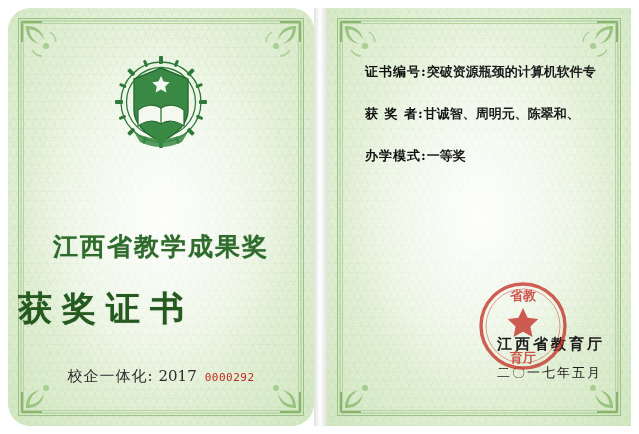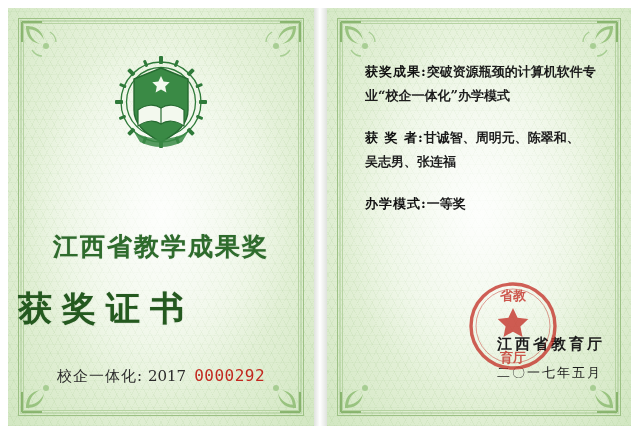--- a/index.html
+++ b/index.html
@@ -23,21 +23,21 @@
 
   
   .page {
     position: absolute;
     top: 8px;
     height: 418px;
     background:
       radial-gradient(ellipse at 50% 45%, #f3f9ee 0%, #eaf4e0 45%, #dcecce 78%, #d2e7c2 100%);
     overflow: hidden;
   }
-  .page-left  { left: 8px;  width: 306px; }
+  .page-left  { left: 8px;  width: 306px; border-radius: 22px; }
   .page-right { left: 327px; width: 304px; }
 
   
   .texture {
     position: absolute;
     inset: 0;
     pointer-events: none;
     opacity: .55;
     background-image:
       repeating-linear-gradient(62deg, rgba(141,186,116,.22) 0px, rgba(141,186,116,.22) 0.7px, rgba(255,255,255,0) 0.7px, rgba(255,255,255,0) 6.5px),
@@ -127,21 +127,21 @@
     font-size: 15px;
     color: #2b2b2b;
     font-family: "DejaVu Serif", "Liberation Serif", serif;
     white-space: nowrap;
   }
   .cert-no-label { letter-spacing: 1px; }
   .cert-no-year  { margin-left: 5px; text-align: center; }
   .cert-no-serial {
     margin-left: 8px;
     color: #c2281f;
-    font-size: 16px;
+    font-size: 11px;
     letter-spacing: .5px;
     font-family: "DejaVu Sans Mono", monospace;
   }
 
   
   .fields {
     position: absolute;
     left: 38px;
     right: 28px;
     top: 52px;
@@ -183,21 +183,21 @@
     margin-bottom: 10px;
   }
   .sign-date {
     font-size: 13px;
     letter-spacing: 2px;
   }
 
   
   .seal {
     position: absolute;
-    right: 70px;
+    right: 60px;
     bottom: 52px;
     width: 96px;
     height: 96px;
     opacity: .82;
   }
   .seal svg { width: 100%; height: 100%; display: block; }
 
   
   .gutter {
     position: absolute;
@@ -355,27 +355,25 @@
         <path d="M2 2 H22 M2 2 V22" stroke="#7fae63" stroke-width="2" fill="none"></path>
         <path d="M6 6 C16 6 22 10 24 20 C20 12 14 9 6 9 Z" fill="#8fbd74"></path>
         <path d="M6 6 C6 16 10 22 20 24 C12 20 9 14 9 6 Z" fill="#8fbd74"></path>
         <circle cx="26" cy="26" r="3" fill="#9fc98a"></circle>
       </svg>
     </div>
 
     <div class="fields">
 
       <div class="field">
-        <span class="field-label">获奖成果:</span><span class="field-value">突破资源瓶颈的计算机软件专</span>
-        <span class="field-line2">业“校企一体化”办学模式</span>
+        <span class="field-label">证书编号:</span><span class="field-value">突破资源瓶颈的计算机软件专</span>
       </div>
 
       <div class="field">
         <span class="field-label">获 奖 者:</span><span class="field-value">甘诚智、周明元、陈翠和、</span>
-        <span class="field-line2">吴志男、张连福</span>
       </div>
 
       <div class="field">
         <span class="field-label">办学模式:</span><span class="field-value">一等奖</span>
       </div>
 
     </div>
 
     <div class="sign-block">
       <div class="sign-org">江西省教育厅</div>

